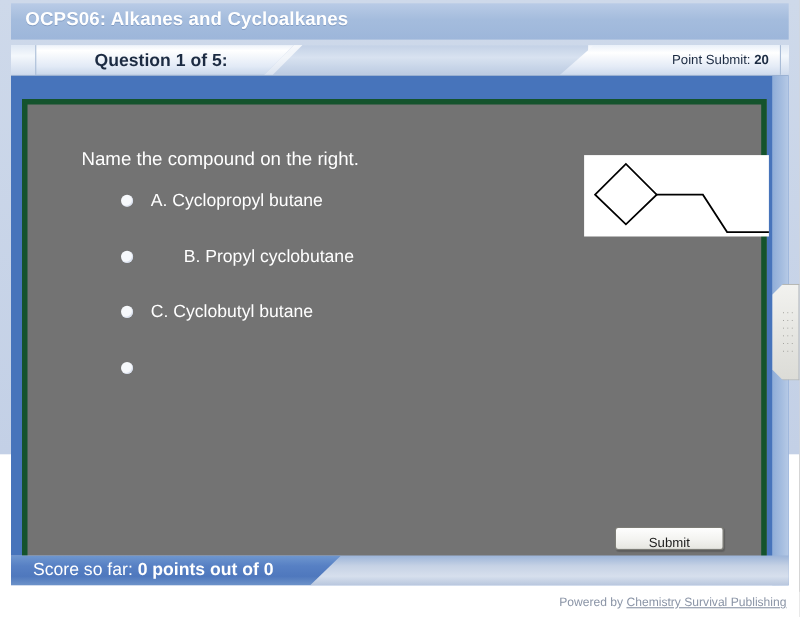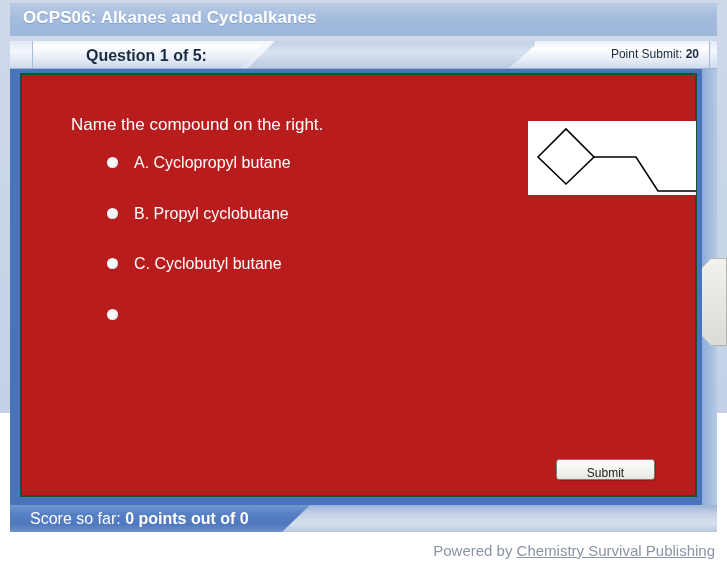--- a/index.html
+++ b/index.html
@@ -140,25 +140,25 @@
     left: 10px;
     top: 69px;
     width: 707px;
     height: 463px;
     background: #4774bb;
     box-sizing: border-box;
   }
   .content-inner {
     position: absolute;
     left: 10px;
-    top: 4px;
+    top: 21px;
     width: 677px;
     height: 424px;
-    border: 2px solid #14532d;
-    background: #b91c1c;
+    border: 5px solid #14532d;
+    background: #737373;
     box-sizing: border-box;
   }
 
   
   .question-stem {
     position: absolute;
     left: 49px;
     top: 40px;
     font-size: 17px;
     color: #ffffff;
@@ -293,21 +293,21 @@
     left: 0;
     top: 538px;
     width: 727px;
     height: 23px;
     background: #ffffff;
   }
   .footer-text {
     position: absolute;
     right: 12px;
     top: 4px;
-    font-size: 15px;
+    font-size: 11px;
     color: #8a94a6;
     white-space: nowrap;
   }
   .footer-link {
     color: #8a94a6;
     text-decoration: underline;
     cursor: pointer;
   }
 </style>
 </head>
@@ -336,21 +336,21 @@
     <div class="content-outer">
       <div class="content-inner">
 
         <div class="question-stem">Name the compound on the right.</div>
 
         <div class="choice" style="top:79px;">
           <span class="choice-bullet"></span>
           <span class="choice-text">A. Cyclopropyl butane</span>
         </div>
 
-        <div class="choice" style="top:130px;">
+        <div class="choice" style="top:130px;gap:30px;">
           <span class="choice-bullet"></span>
           <span class="choice-text">B. Propyl cyclobutane</span>
         </div>
 
         <div class="choice" style="top:180px;">
           <span class="choice-bullet"></span>
           <span class="choice-text">C. Cyclobutyl butane</span>
         </div>
 
         <div class="choice" style="top:231px;">

